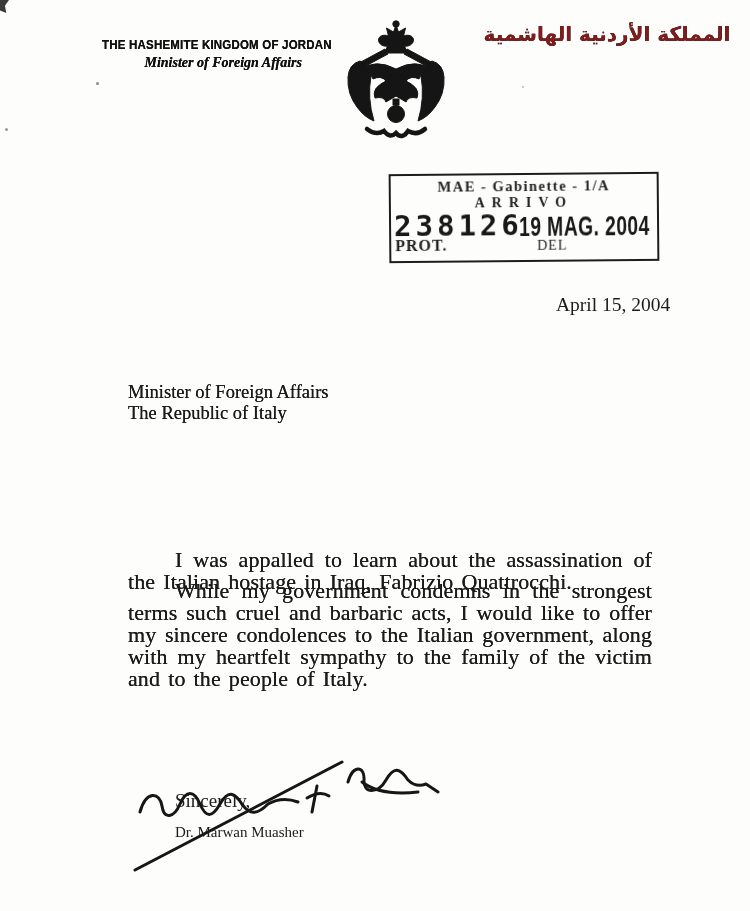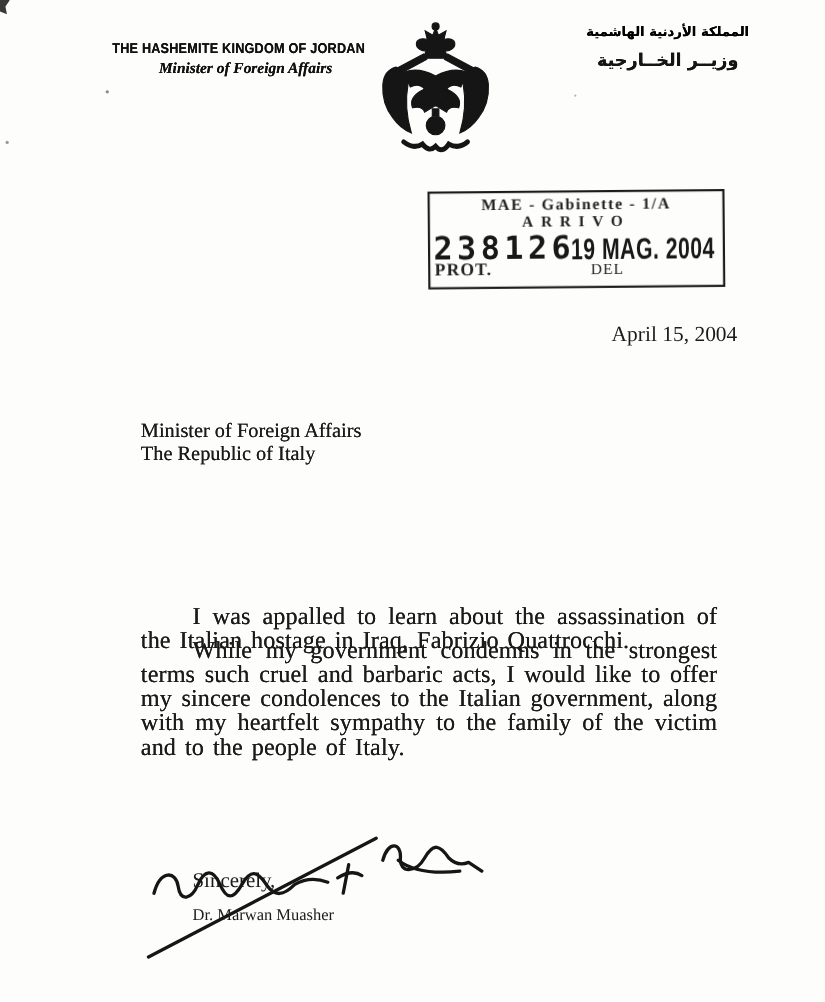--- a/index.html
+++ b/index.html
@@ -14,21 +14,21 @@
     font-family:"Liberation Sans", sans-serif;font-weight:bold;font-size:11.5px;
     letter-spacing:.2px;color:#111;transform:scale(1,1.12);transform-origin:center top;
     text-shadow:0 0 .4px #000;white-space:nowrap;
   }
   .hdr-left .l2{
     margin-top:5px;font-family:"Liberation Serif", serif;font-style:italic;font-weight:bold;
     font-size:14px;color:#111;text-shadow:0 0 .4px #000;white-space:nowrap;
   }
   .hdr-right{position:absolute;left:478px;top:22px;width:258px;text-align:center;direction:rtl;}
   .hdr-right .ar1{
-    font-family:"DejaVu Sans", sans-serif;font-weight:bold;font-size:12px;color:#000000;
+    font-family:"DejaVu Sans", sans-serif;font-weight:bold;font-size:20px;color:#7f1d1d;
     white-space:nowrap;text-shadow:0 0 .4px #000;
   }
   .hdr-right .ar2{
     margin-top:9px;font-family:"DejaVu Sans", sans-serif;font-weight:bold;font-size:16px;
     color:#151515;white-space:nowrap;text-shadow:0 0 .4px #000;
   }
   .crest{position:absolute;left:343px;top:19px;width:107px;height:128px;}
   
   .stamp{
     position:absolute;left:389px;top:173px;width:266px;height:85px;
@@ -115,21 +115,20 @@
         <path d="M50 80 h6 v6 h-6 z"></path>
         <circle cx="53" cy="95" r="8.5"></circle>
 
         <path d="M24 110 q9 7 17 2 q6 8 12 2 q6 7 12 -2 q9 5 17 -2" fill="none" stroke-width="4.5" stroke-linecap="round"></path>
       </g>
     </svg>
   </div>
 
   <div class="hdr-right">
     <div class="ar1">المملكة الأردنية الهاشمية</div>
-    <div class="ar2">وزيــر الخــارجية</div>
   </div>
 
   <div class="stamp">
     <div class="s1">MAE - Gabinette - 1/A</div>
     <div class="s2">ARRIVO</div>
     <div class="snum">238126</div>
     <div class="sdate">19 MAG. 2004</div>
     <div class="sprot">PROT.</div>
     <div class="sdel">DEL</div>
   </div>

